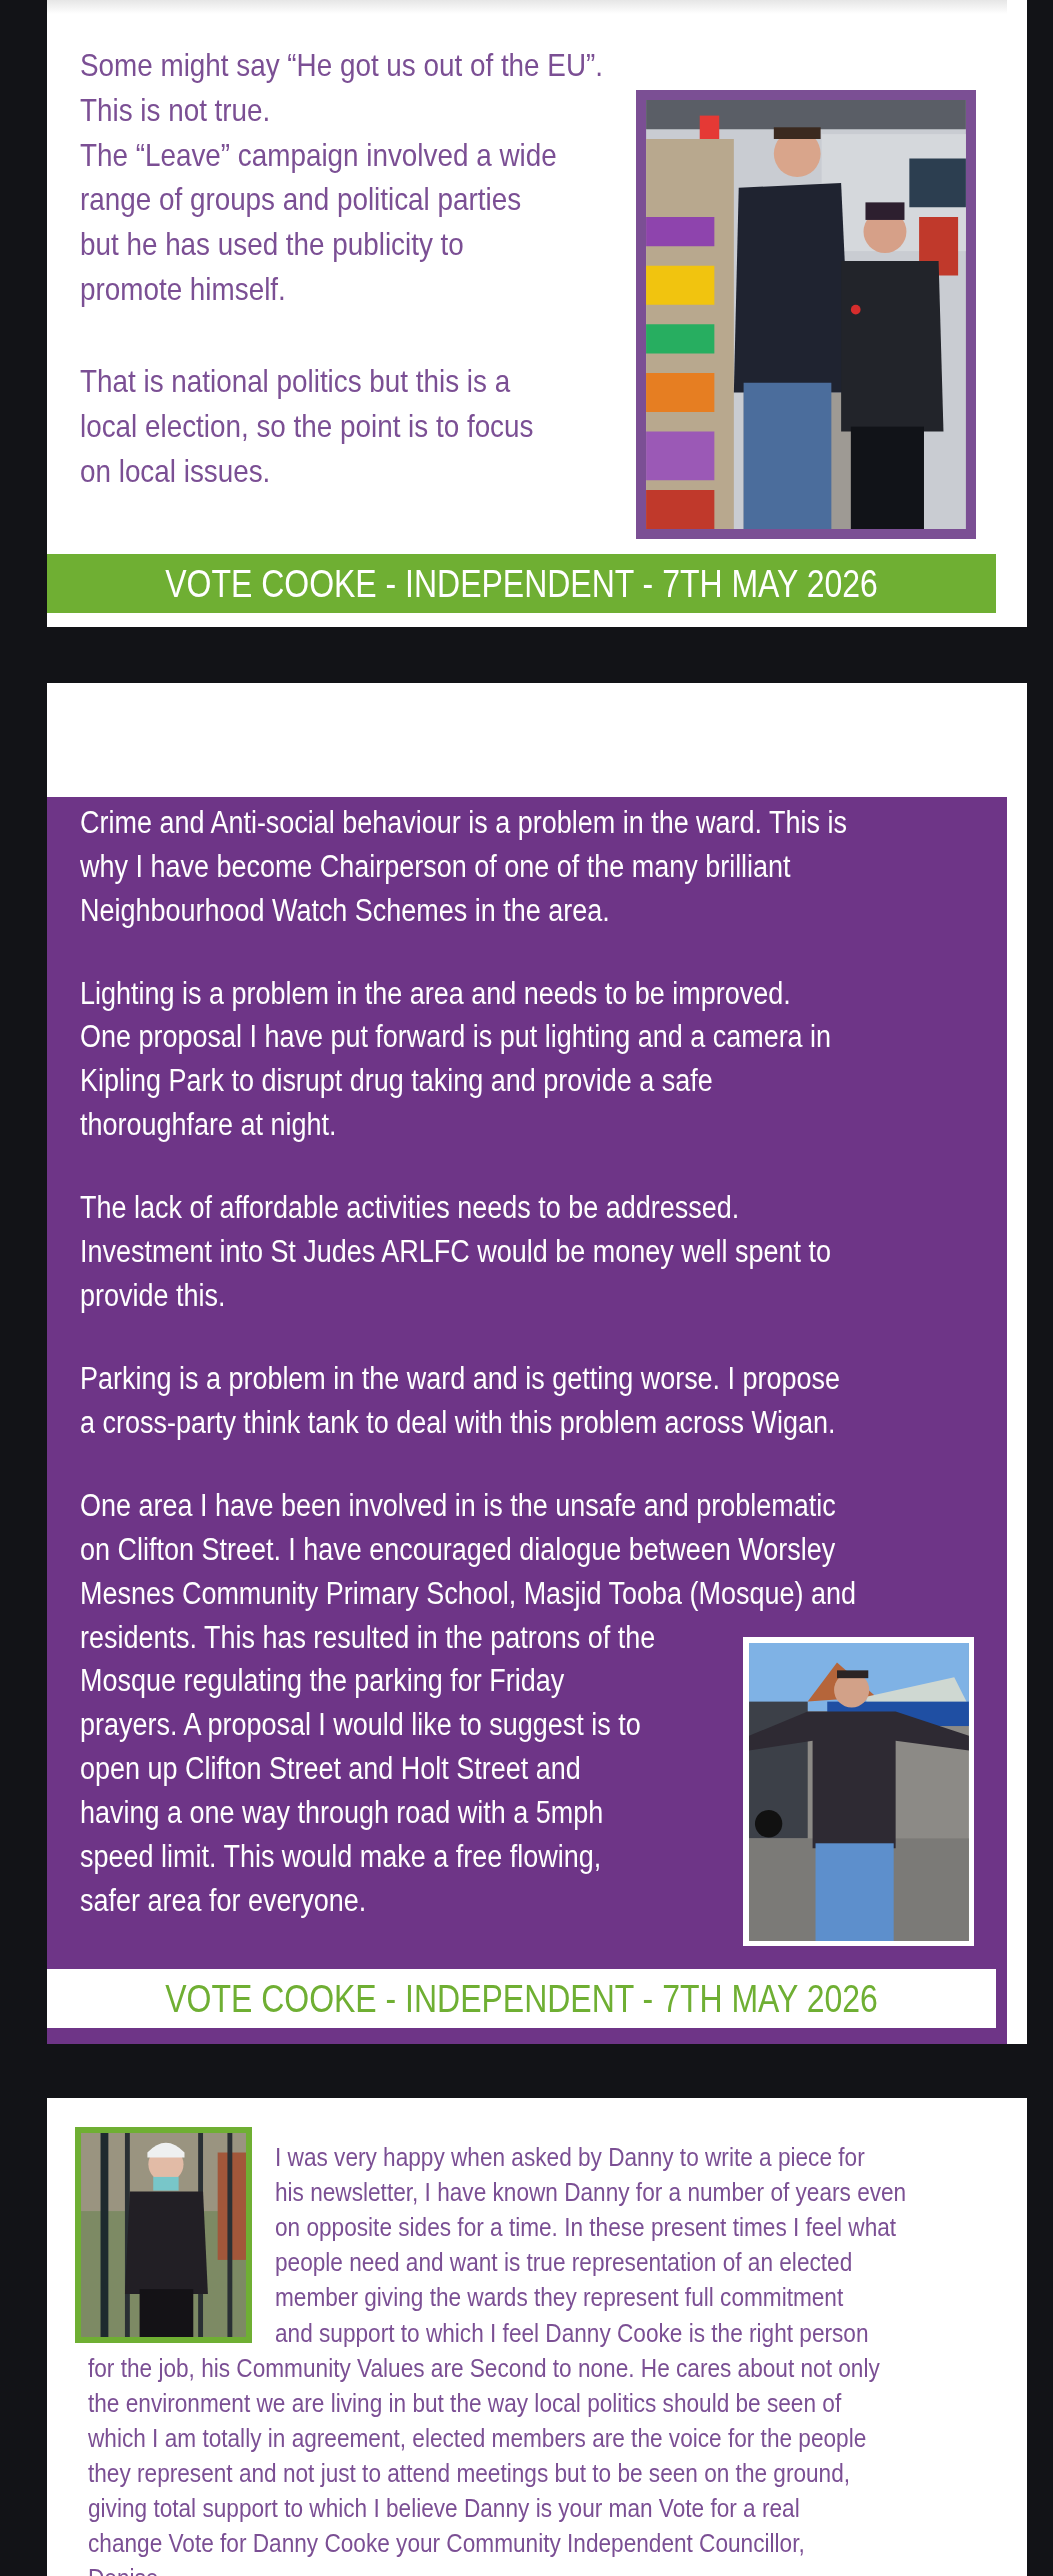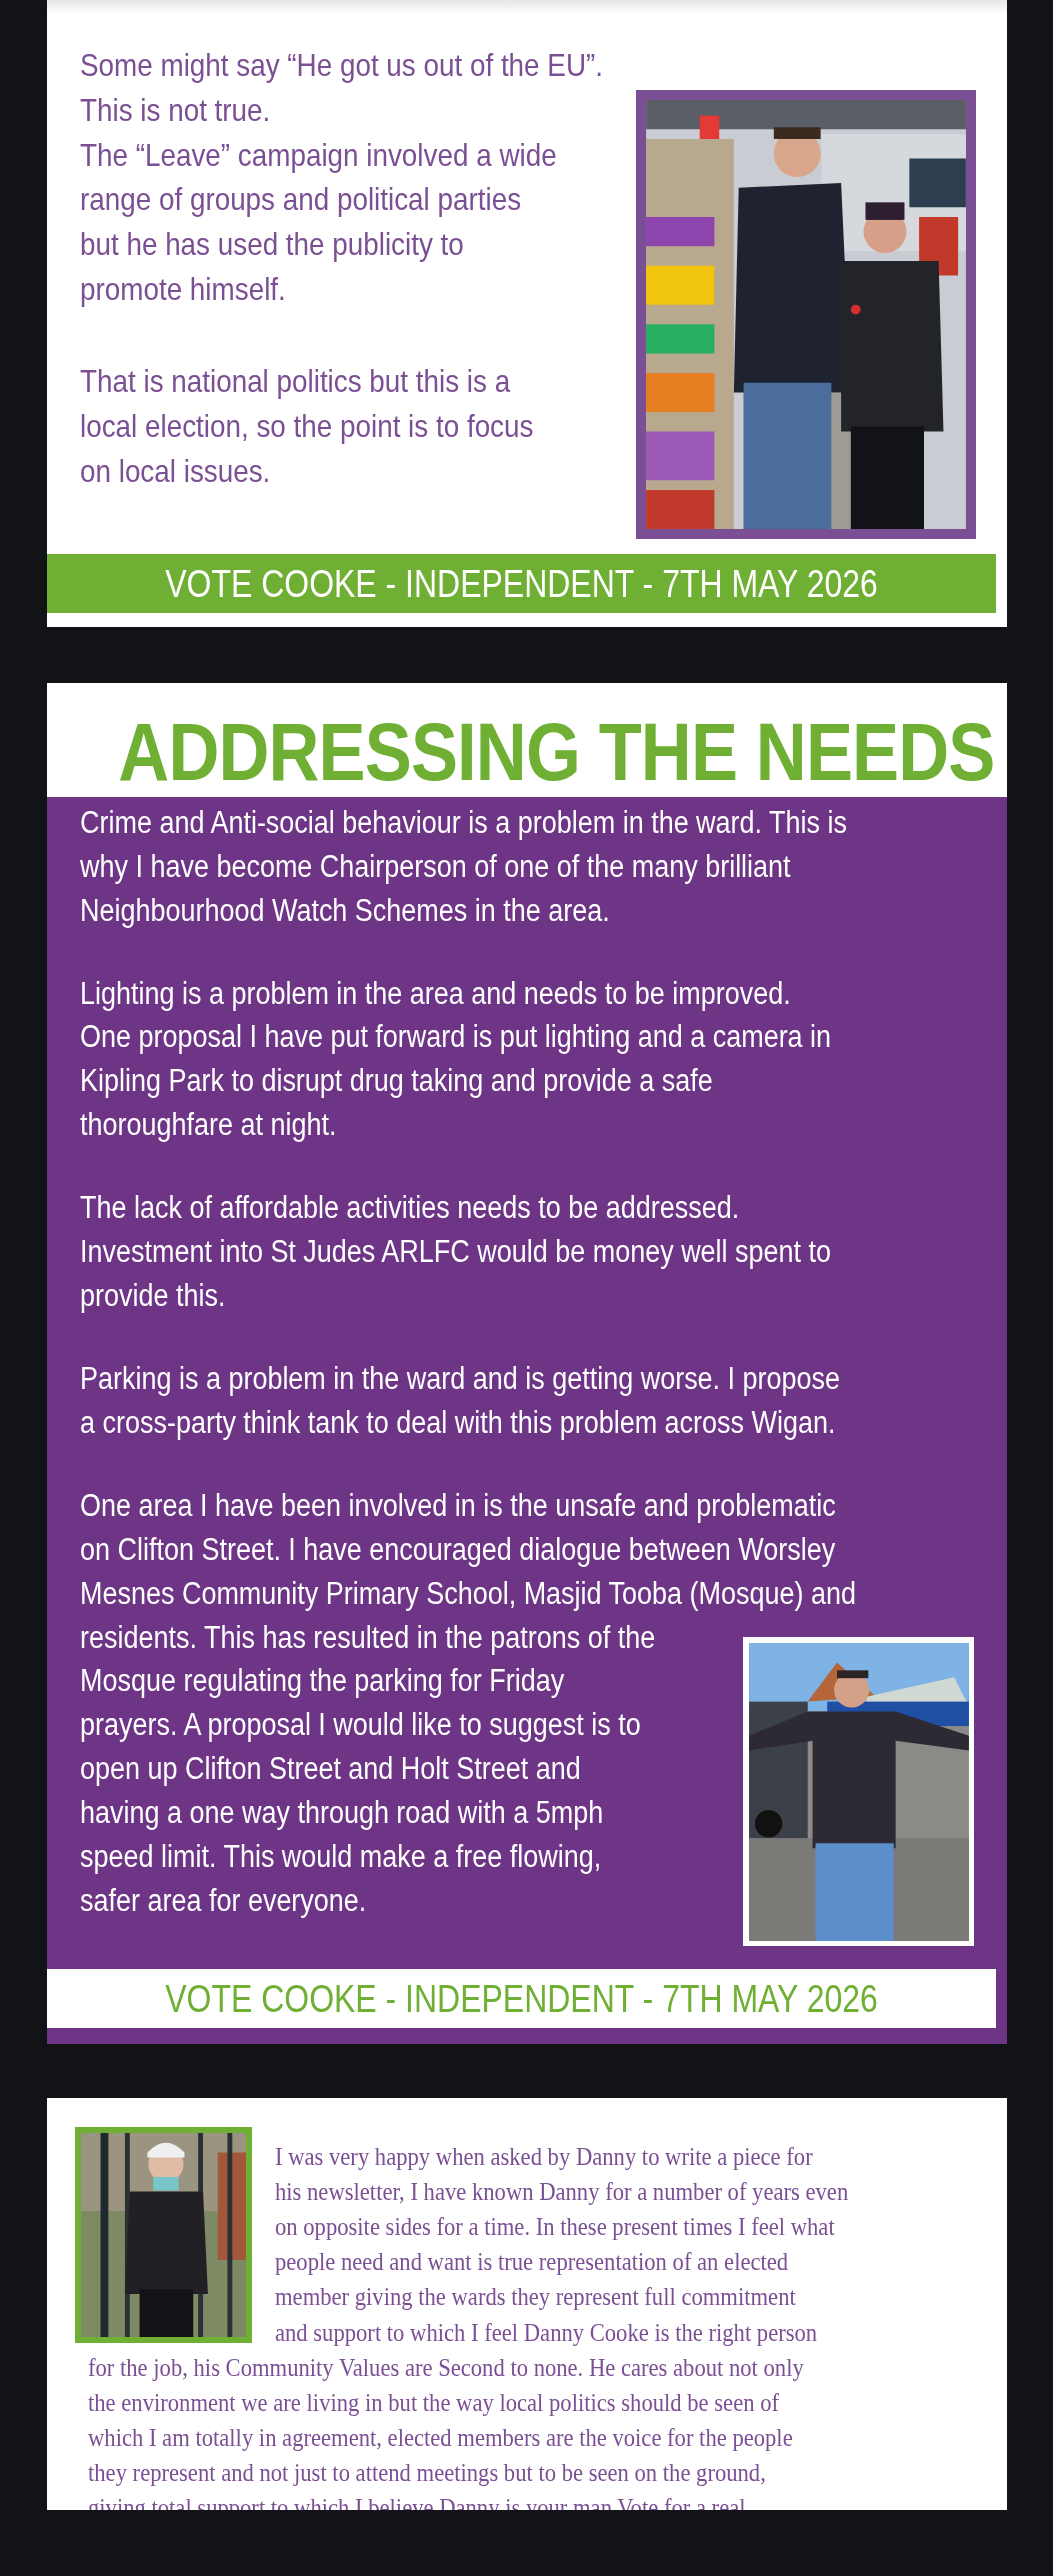--- a/index.html
+++ b/index.html
@@ -1,21 +1,21 @@
 <!DOCTYPE html>
 <html><head>
 <meta charset="utf-8">
 <style>
   html, body { margin: 0; padding: 0; }
   body {
     width: 1054px; height: 2576px; overflow: hidden;
     background: #121317; position: relative;
     font-family: "Liberation Sans", sans-serif;
   }
-  .card { position: absolute; left: 47px; width: 960px; background: #ffffff; overflow: hidden; }
+  .card { position: absolute; left: 47px; width: 960px; background: #ffffff; overflow: hidden; padding-left: 20px; }
   .line {
     position: absolute; white-space: nowrap;
     transform-origin: left top; transform: scaleX(0.87);
   }
   .purple-text { color: #7b4f94; }
   .white-text { color: #ffffff; }
   .photo { position: absolute; box-sizing: border-box; overflow: hidden; }
   .banner { position: absolute; left: 0; width: 949px; text-align: center; white-space: nowrap; }
   .banner span { display: inline-block; transform: scaleX(0.82); transform-origin: center; }
 </style>
@@ -64,23 +64,20 @@
       <circle cx="215" cy="215" r="5" fill="#d62d2d"></circle>
     </svg>
   </div>
 
   <div class="banner" style="top:554px; height:59px; background:#6faf33; color:#ffffff; font-size:39px; line-height:60px;">
     <span>VOTE COOKE - INDEPENDENT - 7TH MAY 2026</span>
   </div>
 </div>
 
 <div class="card" style="top:683px; height:385px; height:1361px;">
-  <div style="position:absolute; left:0; top:0; width:960px; height:114px; background:#ffffff; text-align:center;">
-    <span style="display:inline-block; margin-top:21.5px; font-size:82px; font-weight:bold; color:#6faf33; white-space:nowrap; transform:scaleX(0.86); transform-origin:center top; letter-spacing:-1px;">ADDRESSING THE NEEDS</span>
-  </div>
 
   <div style="position:absolute; left:0; top:114px; width:960px; height:1247px; background:#6e3587;">
     <div class="line white-text" style="left:33px; top:7.8px;   font-size:31px;">Crime and Anti-social behaviour is a problem in the ward. This is</div>
     <div class="line white-text" style="left:33px; top:52px;  font-size:31px;">why I have become Chairperson of one of the many brilliant</div>
     <div class="line white-text" style="left:33px; top:96px;  font-size:31px;">Neighbourhood Watch Schemes in the area.</div>
 
     <div class="line white-text" style="left:33px; top:179px; font-size:31px;">Lighting is a problem in the area and needs to be improved.</div>
     <div class="line white-text" style="left:33px; top:222px; font-size:31px;">One proposal I have put forward is put lighting and a camera in</div>
     <div class="line white-text" style="left:33px; top:266px; font-size:31px;">Kipling Park to disrupt drug taking and provide a safe</div>
     <div class="line white-text" style="left:33px; top:310px; font-size:31px;">thoroughfare at night.</div>
@@ -121,21 +118,21 @@
       </svg>
     </div>
   </div>
 
   <div class="banner" style="top:1286px; height:59px; background:#ffffff; color:#6faf33; font-size:39px; line-height:60px;">
     <span>VOTE COOKE - INDEPENDENT - 7TH MAY 2026</span>
   </div>
   <div style="position:absolute; left:0; top:1345px; width:960px; height:16.6px; background:#6e3587;"></div>
 </div>
 
-<div class="card" style="top:2098px; height:412px;font-family:Liberation Serif, serif;">
+<div class="card" style="top:2098px; height:478px;">
 
   <div class="photo" style="left:28px; top:29px; width:177px; height:216px; background:#6faf33; padding:5.9px;">
     <svg width="165" height="204" viewBox="0 0 169 209">
       <rect x="0" y="0" width="169" height="209" fill="#7d8a64"></rect>
       <rect x="0" y="0" width="169" height="80" fill="#9a9480"></rect>
       <rect x="140" y="20" width="29" height="110" fill="#a2573a"></rect>
       <rect x="20" y="0" width="8" height="209" fill="#1e2a2e"></rect>
       <rect x="45" y="0" width="5" height="209" fill="#2a3034"></rect>
       <rect x="120" y="0" width="5" height="209" fill="#2a3034"></rect>
       <rect x="150" y="0" width="5" height="209" fill="#2a3034"></rect>

